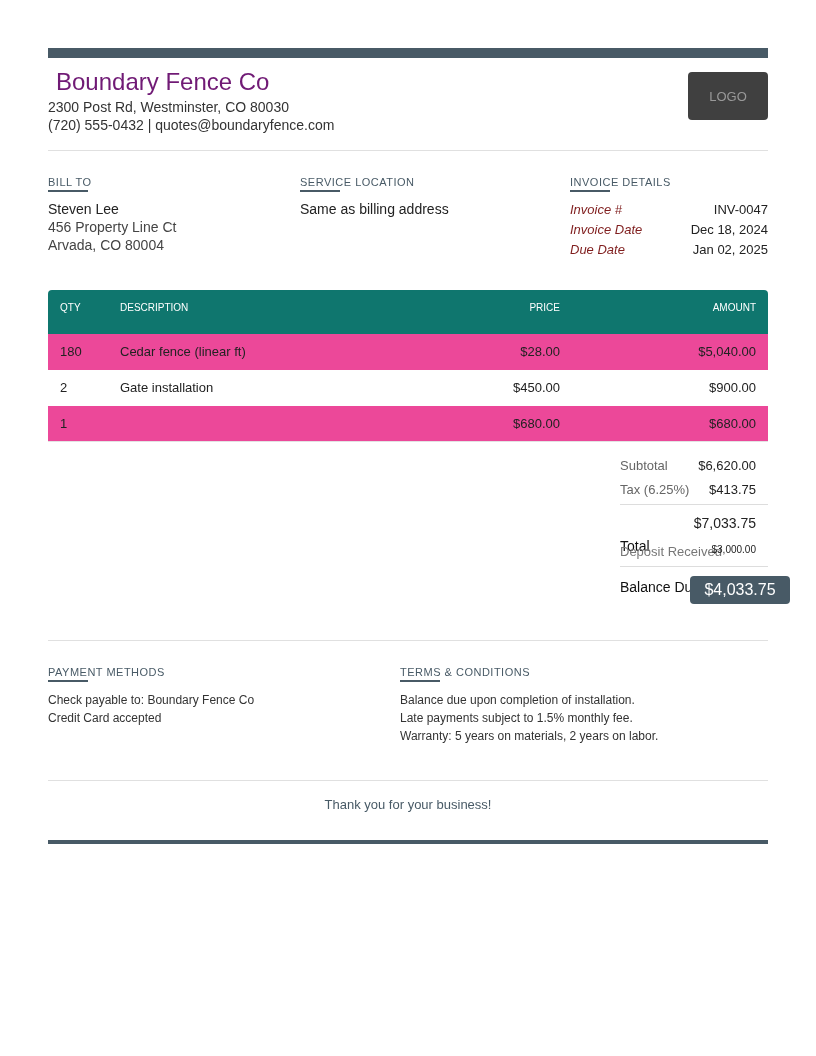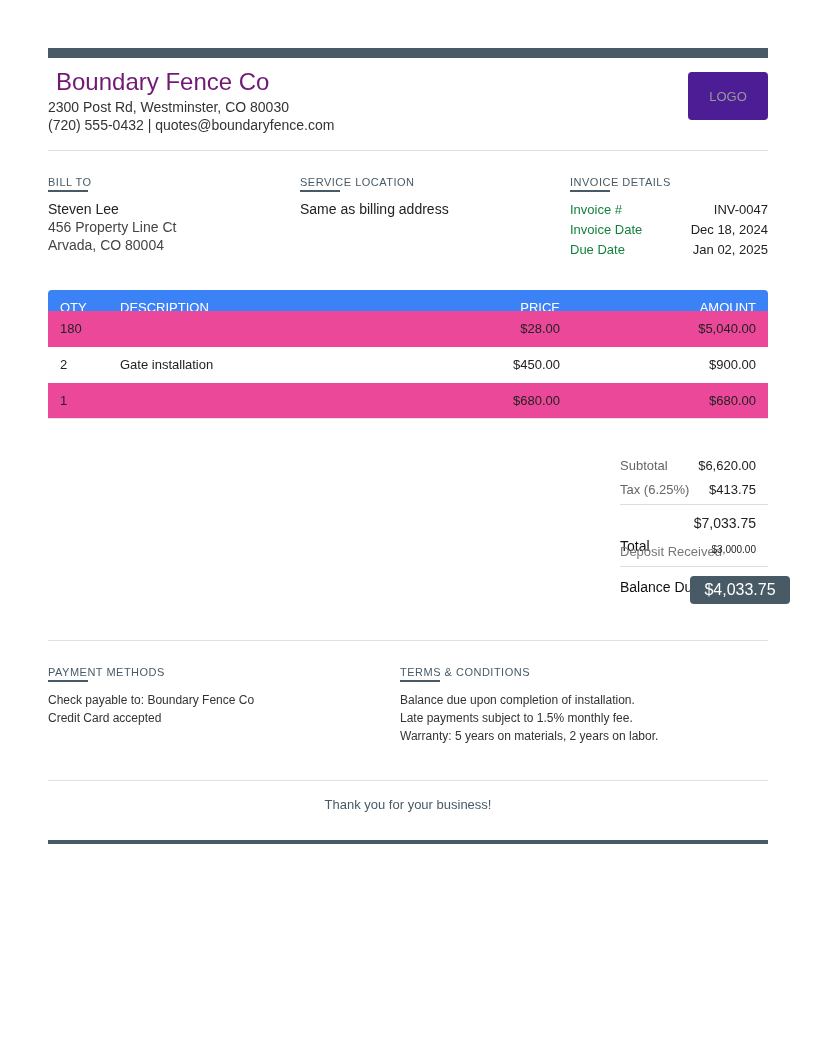--- a/index.html
+++ b/index.html
@@ -1,31 +1,31 @@
 <!DOCTYPE html>
 <html><head>
 <meta charset="utf-8">
 <style>
   * { box-sizing: border-box; margin: 0; padding: 0; }
   html, body { width: 816px; height: 1056px; background: #ffffff; }
   body { font-family: "Liberation Sans", sans-serif; color: #222; position: relative; }
   .topbar { position: absolute; left: 48px; top: 48px; width: 720px; height: 10px; background: #485a66; }
   .company-name { position: absolute; left: 56px; top: 68px; font-size: 24px; color: #701a75; }
   .company-line { position: absolute; left: 48px; font-size: 14px; color: #333; }
-  .logo { position: absolute; left: 688px; top: 72px; width: 80px; height: 48px; background: #4c1d95; border-radius: 4px; color: #999; font-size: 13px; display: flex; align-items: center; justify-content: center; }
+  .logo { position: absolute; left: 688px; top: 72px; width: 80px; height: 48px; background: #404040; border-radius: 4px; color: #999; font-size: 13px; display: flex; align-items: center; justify-content: center; }
   .hr { position: absolute; left: 48px; width: 720px; height: 1px; background: #e0e0e0; }
   .sec-label { position: absolute; font-size: 11px; letter-spacing: 0.5px; color: #485a66; }
   .sec-underline { position: absolute; width: 40px; height: 2px; background: #485a66; }
   .txt14 { position: absolute; font-size: 14px; color: #222; }
   .txt14g { position: absolute; font-size: 14px; color: #444; }
   .inv-row { position: absolute; left: 570px; width: 198px; font-size: 13px; display: flex; justify-content: space-between; }
-  .inv-row .k { color: #15803d; }
+  .inv-row .k { color: #7f1d1d; font-style: italic; }
   .inv-row .v { color: #222; }
   .table { position: absolute; left: 48px; top: 290px; width: 720px; }
-  .thead { height: 21px; background: #3b82f6; border-radius: 4px 4px 0 0; color: #fff; font-size: 13px; position: relative; }
+  .thead { height: 44px; background: #0f766e; border-radius: 4px 4px 0 0; color: #fff; font-size: 10px; position: relative; }
   .row { height: 36px; position: relative; font-size: 13px; color: #222; }
   .row.alt { background: #ec4899; }
   .row:last-child { border-bottom: 1px solid #e3e3e3; }
   .c { position: absolute; top: 0; line-height: 36px; }
   .c-qty { left: 12px; }
   .c-desc { left: 72px; }
   .c-price { right: 208px; text-align: right; }
   .c-amt { right: 12px; text-align: right; }
   .tot-row { position: absolute; left: 620px; width: 136px; display: flex; justify-content: space-between; font-size: 13px; }
   .tot-row .k { color: #666; }
@@ -82,20 +82,21 @@
 
 <div class="table">
   <div class="thead">
     <span class="c c-qty">QTY</span>
     <span class="c c-desc">DESCRIPTION</span>
     <span class="c c-price">PRICE</span>
     <span class="c c-amt">AMOUNT</span>
   </div>
   <div class="row alt">
     <span class="c c-qty">180</span>
+    <span class="c c-desc">Cedar fence (linear ft)</span>
     <span class="c c-price">$28.00</span>
     <span class="c c-amt">$5,040.00</span>
   </div>
   <div class="row">
     <span class="c c-qty">2</span>
     <span class="c c-desc">Gate installation</span>
     <span class="c c-price">$450.00</span>
     <span class="c c-amt">$900.00</span>
   </div>
   <div class="row alt">

